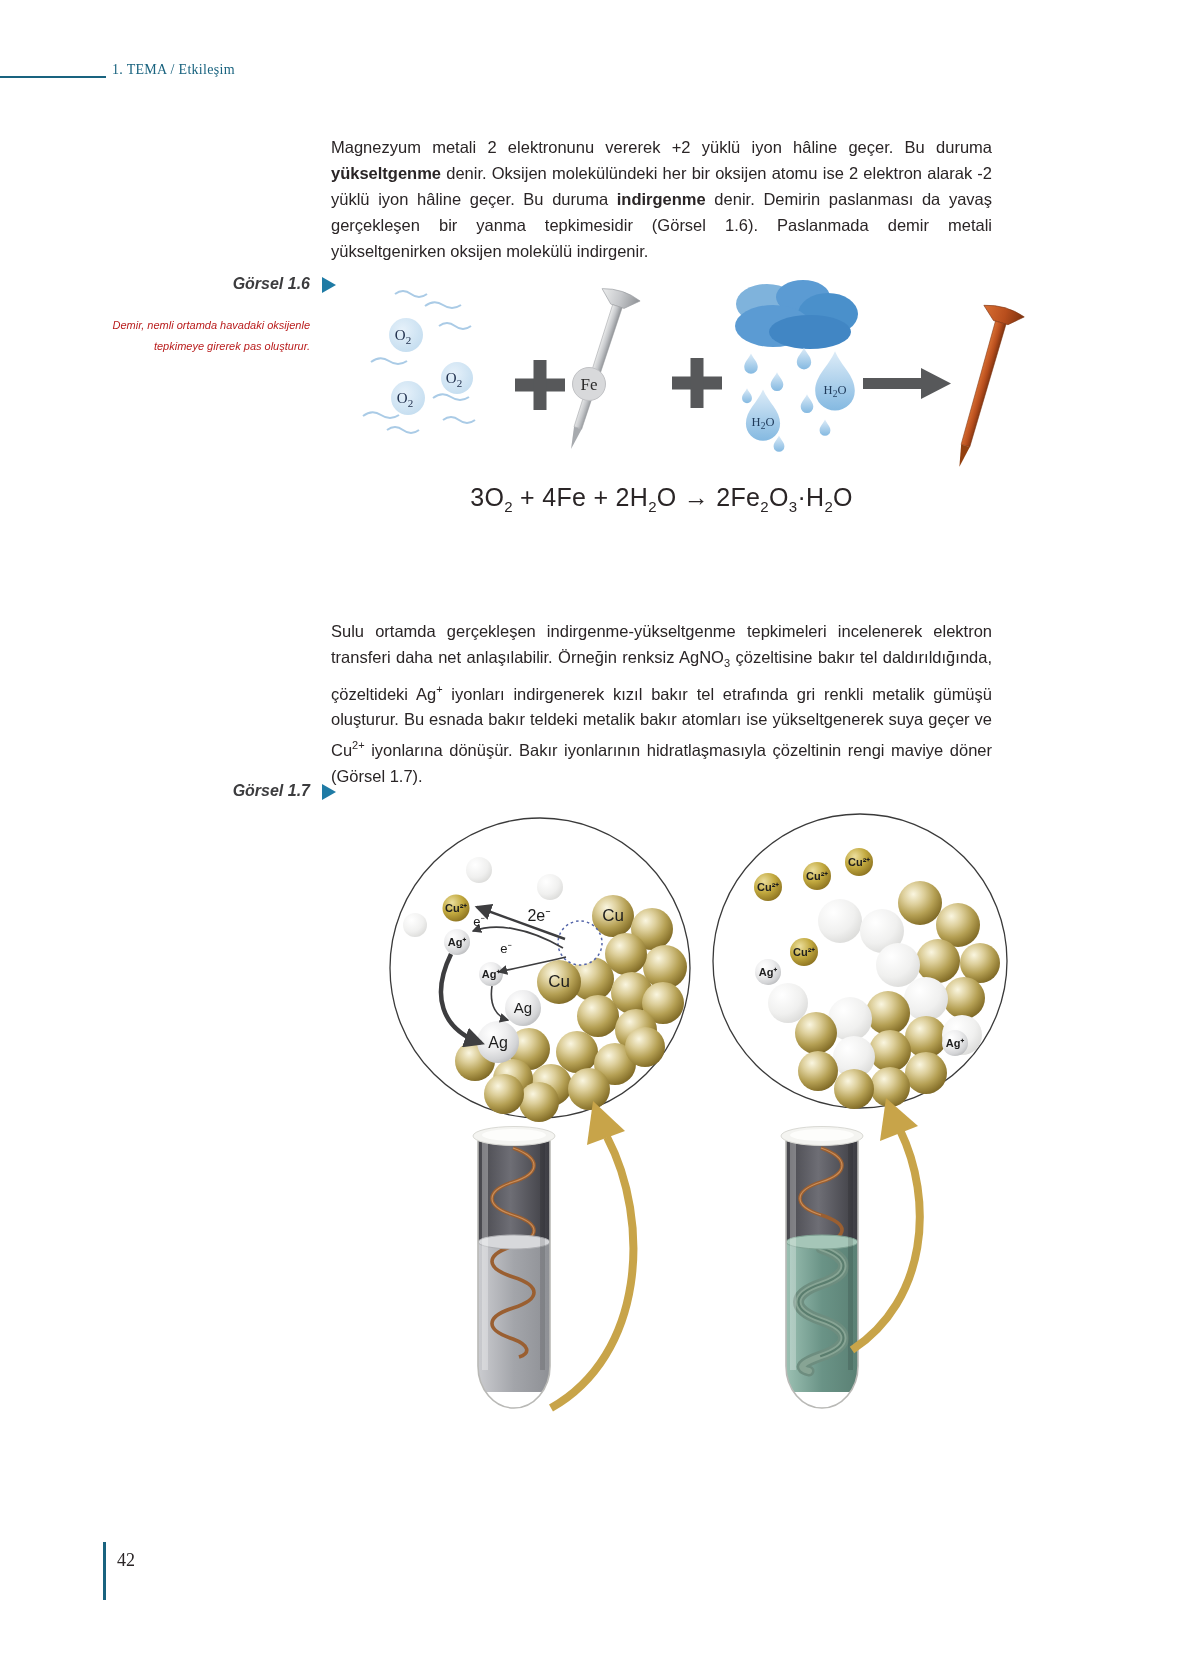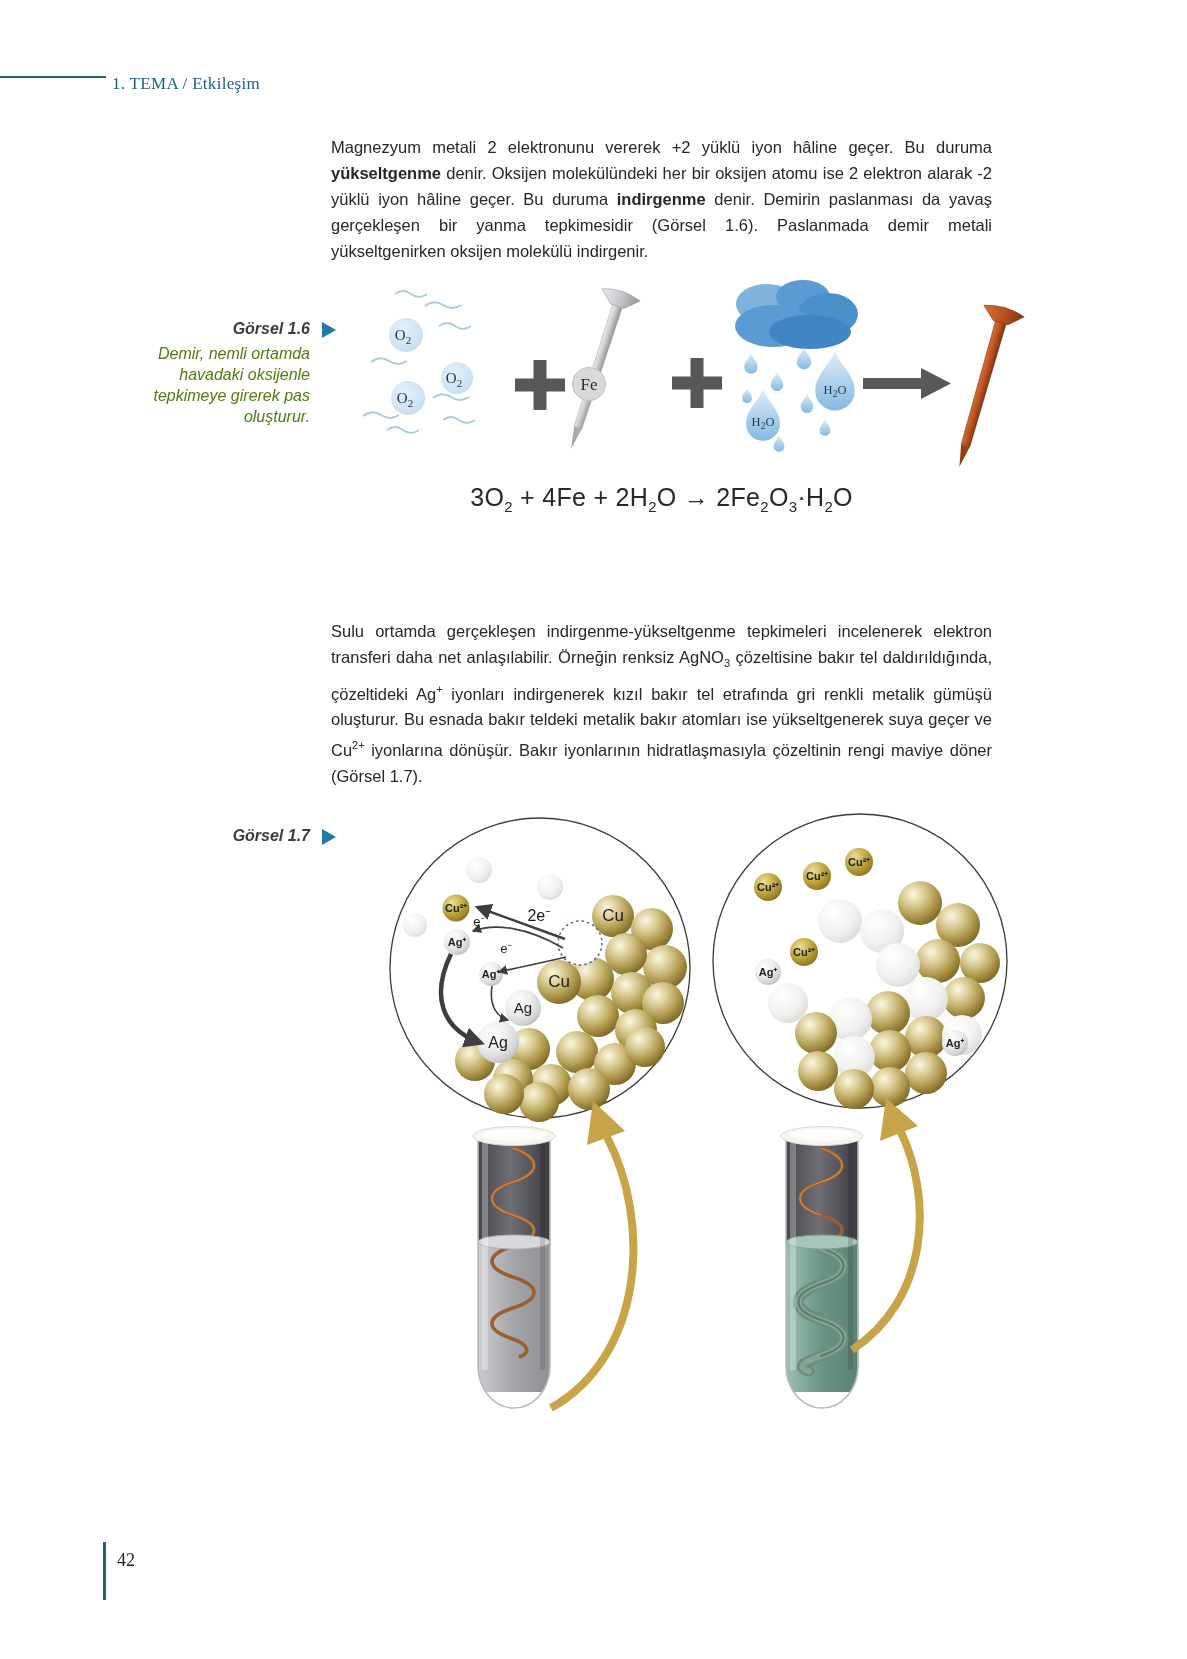--- a/index.html
+++ b/index.html
@@ -1,34 +1,34 @@
 <!DOCTYPE html>
 <html><head>
 <meta charset="utf-8">
 <style>
   html,body{margin:0;padding:0;background:#ffffff;}
   .page{position:relative;width:1187px;height:1659px;background:#fff;overflow:hidden;
         font-family:"Liberation Sans",sans-serif;color:#2a2526;}
   
   .hdr-line{position:absolute;left:0;top:76px;width:106px;height:2px;background:#19637f;}
   .hdr-title{position:absolute;left:112px;top:62px;font-family:"Liberation Serif",serif;
-             font-size:17px;color:#19637f;letter-spacing:.3px;margin-top:12px;}
+             font-size:14px;color:#19637f;letter-spacing:.3px;}
   
   .para{position:absolute;left:331px;width:661px;text-align:justify;
         font-size:16.5px;line-height:26px;color:#2a2526;}
   #p1{top:117px;} #p2{top:601px;}
   .para b{font-weight:bold;}
   .para sub{font-size:11px;}
   .para sup{font-size:11px;}
   
   .cap{position:absolute;text-align:right;font-style:italic;}
-  .cap-labelrow{position:relative;font-weight:bold;font-size:16px;color:#3c3c3e;line-height:20px;margin-top:45px;}
+  .cap-labelrow{position:relative;font-weight:bold;font-size:16px;color:#3c3c3e;line-height:20px;}
   .cap-tri{position:absolute;right:-26px;top:3px;width:0;height:0;
            border-left:14px solid #1f7ba5;border-top:8px solid transparent;border-bottom:8px solid transparent;}
-  .cap-text{margin-top:4px;font-size:16px;line-height:21px;color:#4d7c0f;}
+  .cap-text{margin-top:21px;font-size:11px;line-height:21px;color:#b91c1c;}
   #cap16{top:274px;left:110px;width:200px;}
   #cap17{top:781px;left:95px;width:215px;}
   
   .eq{position:absolute;top:483px;left:331px;width:661px;text-align:center;
       font-size:25px;color:#2a2526;letter-spacing:.3px;}
   .eq sub{font-size:15px;}
   
   .pg-bar{position:absolute;left:103px;top:1542px;width:3px;height:58px;background:#19637f;}
   .pg-num{position:absolute;left:117px;top:1550px;font-family:"Liberation Serif",serif;
           font-size:18px;color:#2a2526;}

